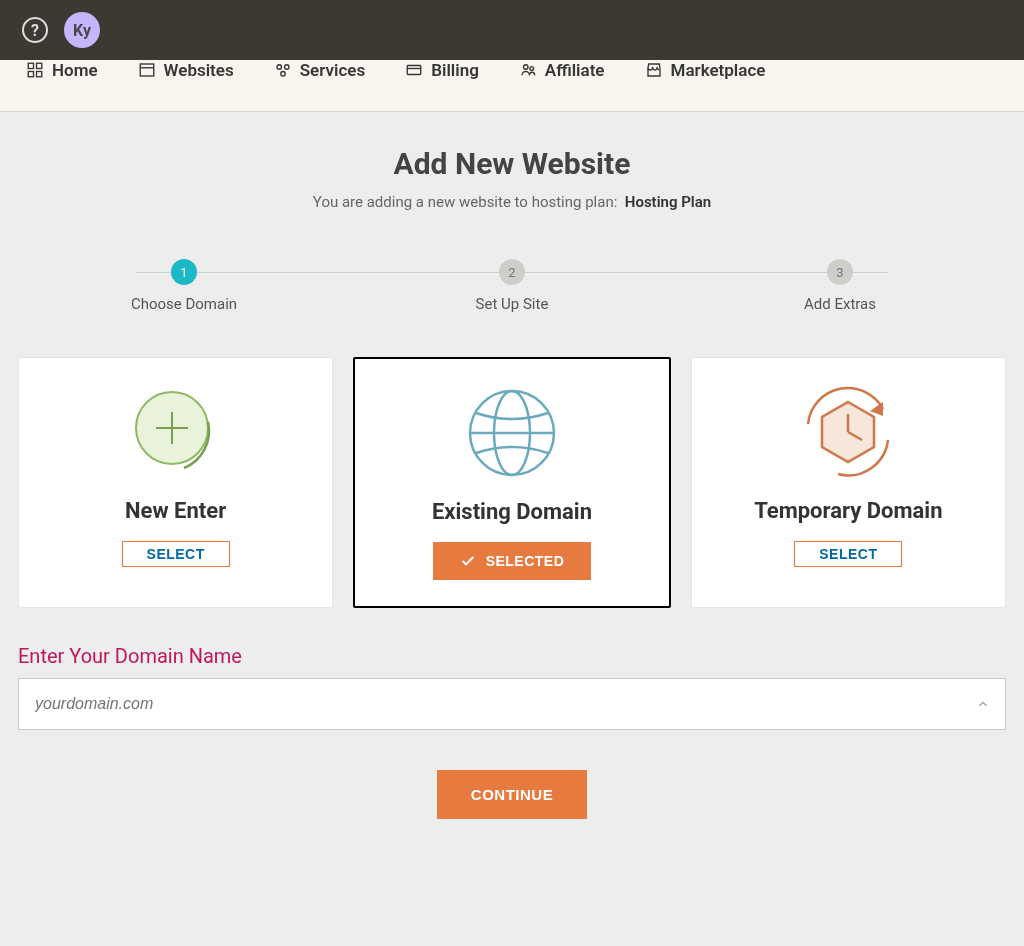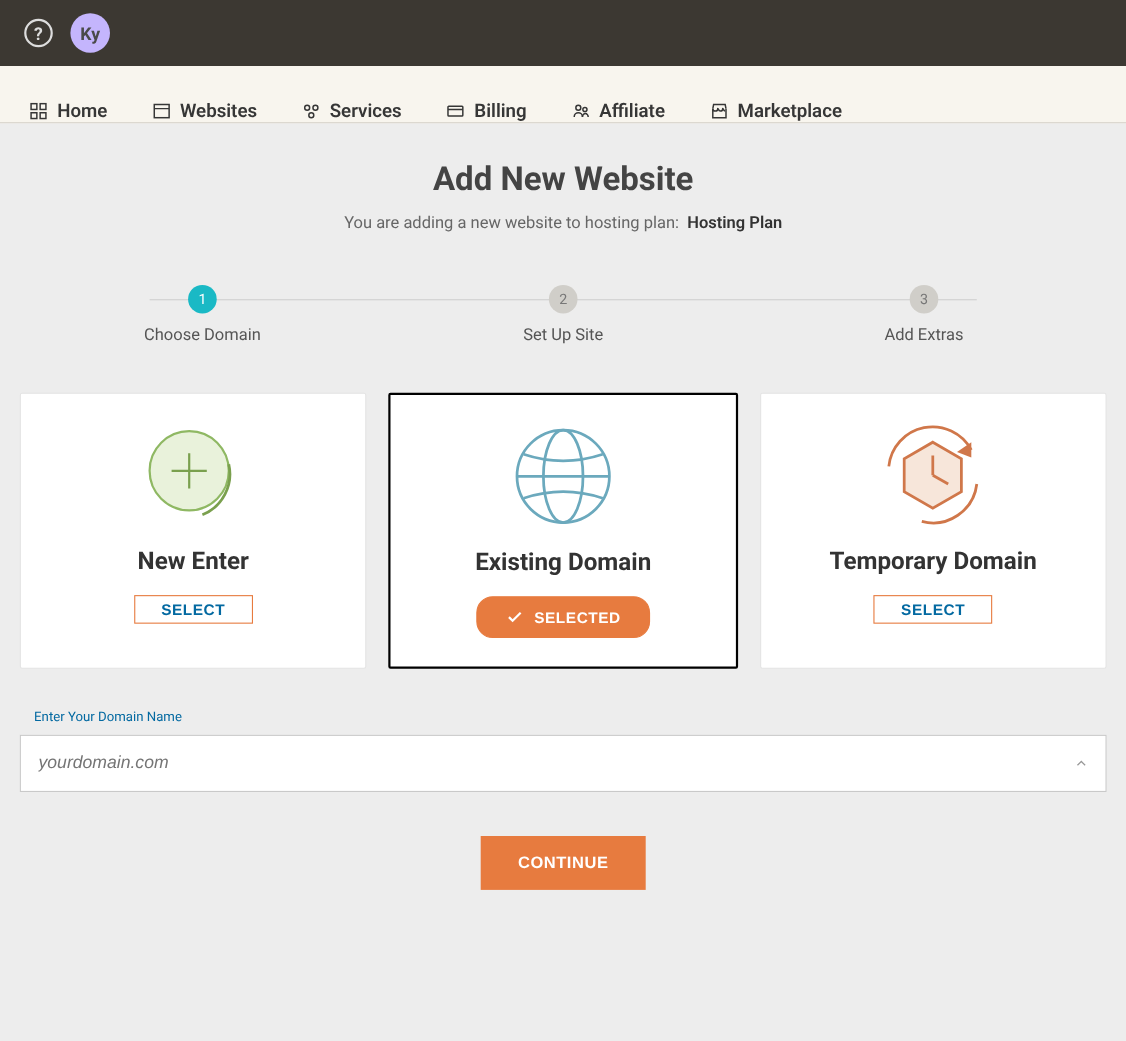--- a/index.html
+++ b/index.html
@@ -53,21 +53,21 @@
     font-size: 16px;
     font-weight: 700;
     cursor:pointer;
   }
   
   .navbar {
     background: #f8f5ee;
     border-bottom: 1px solid #d9d5cc;
     height: 52px;
     display:flex;
-    align-items:flex-end;
+    align-items:flex-start;
     padding: 0 26px;
     gap: 40px;
   }
   .nav-item {
     display:flex;
     align-items:center;
     gap:8px;
     font-size: 17px;
     font-weight: 600;
     color: #363636;
@@ -174,30 +174,28 @@
     letter-spacing:0.5px;
     cursor:pointer;
   }
   .select-btn.filled {
     background:#e77b3f;
     color:#fff;
     display:flex;
     align-items:center;
     gap:10px;
     padding:10px 26px;
-    border-radius:15px;
   }
   .check-ico { width:16px; height:16px; }
   
   .field-label {
     margin-top:36px;
-    font-size:12px;
-    color:#0369a1;
+    font-size:20px;
+    color:#be185d;
     margin-bottom:10px;
-    margin-left:13px;
   }
   .domain-input-wrap {
     position:relative;
   }
   .domain-input {
     width:100%;
     border:1px solid #c9c9c9;
     background:#fff;
     padding:16px 26px 16px 16px;
     font-size:16px;

